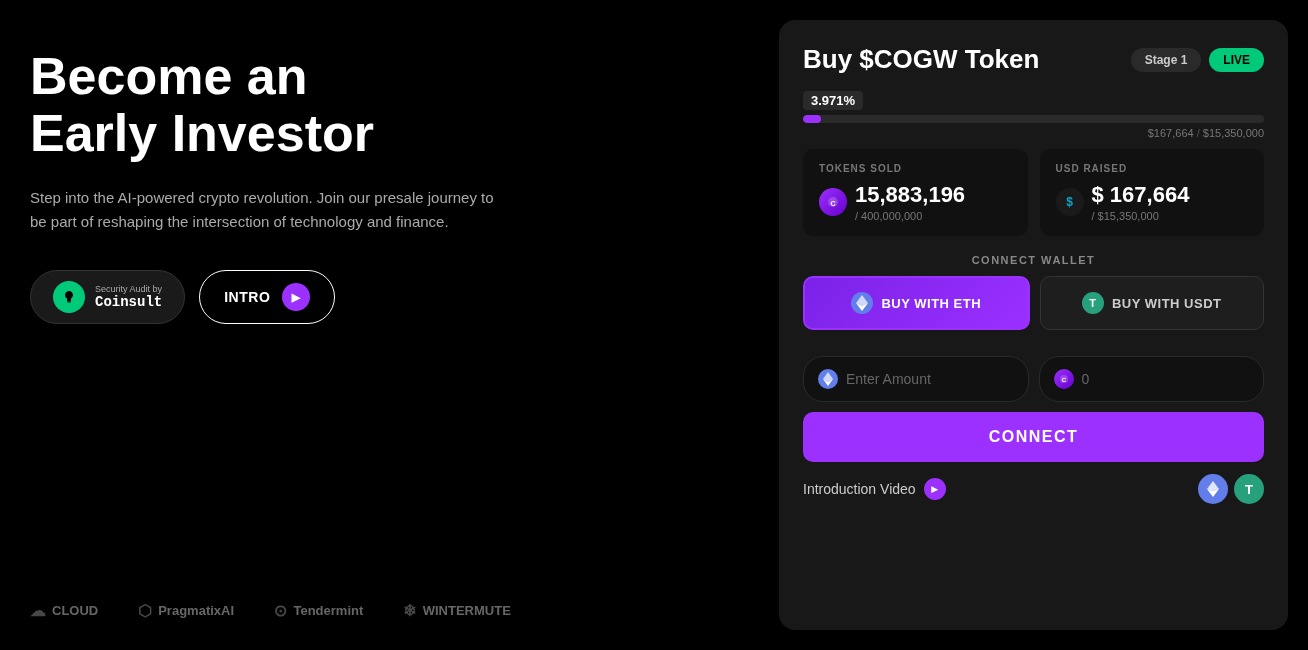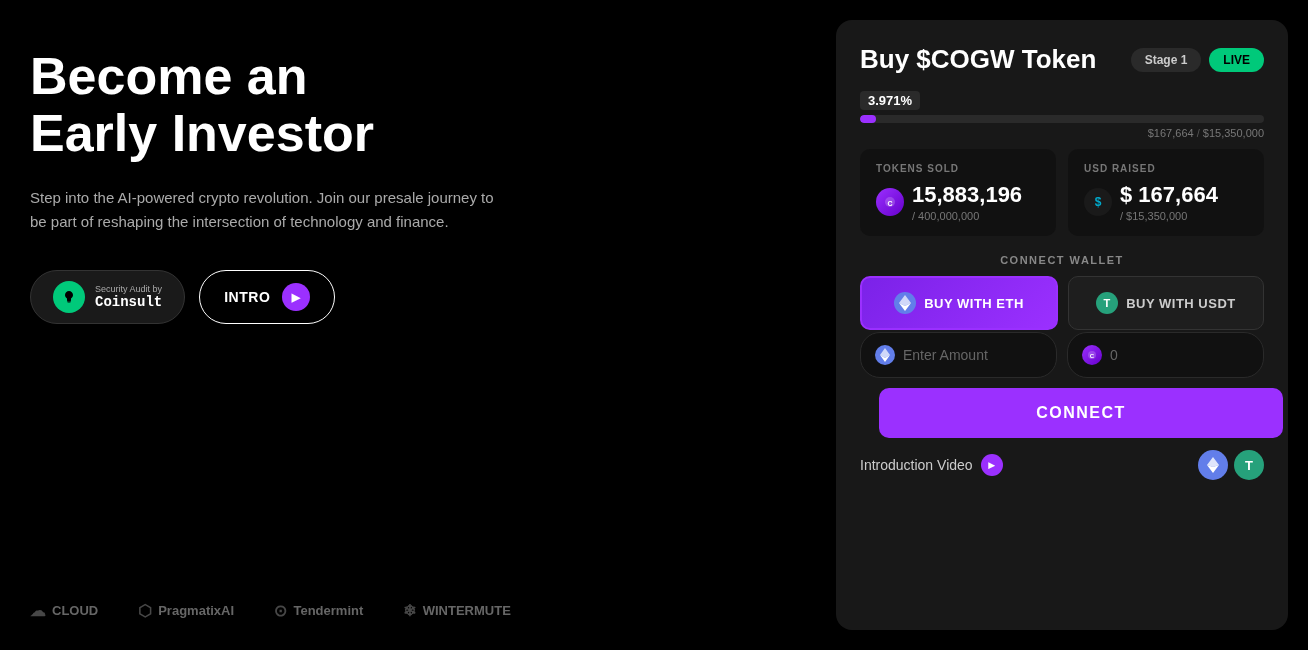--- a/index.html
+++ b/index.html
@@ -115,21 +115,21 @@
       white-space: nowrap;
     }
 
     .partner-item .p-icon {
       font-size: 16px;
       opacity: 0.7;
     }
 
     
     .right-panel {
-      width: 452px;
+      width: 509px;
       background: #181818;
       border-radius: 16px 16px 16px 16px;
       margin: 20px 20px 20px 0;
       padding: 24px 24px 20px;
       display: flex;
       flex-direction: column;
       gap: 0;
       overflow: hidden;
     }
 
@@ -294,21 +294,21 @@
       color: #888;
       letter-spacing: 1.5px;
       font-weight: 700;
       margin-bottom: 10px;
     }
 
     
     .buy-buttons {
       display: flex;
       gap: 10px;
-      margin-bottom: 2px;
+      margin-bottom: 26px;
     }
 
     .buy-btn {
       flex: 1;
       border-radius: 10px;
       padding: 14px 10px;
       font-size: 13px;
       font-weight: 700;
       letter-spacing: 0.5px;
       cursor: pointer;
@@ -381,21 +381,20 @@
       border: none;
       border-radius: 10px;
       padding: 16px;
       width: 100%;
       font-size: 16px;
       font-weight: 800;
       color: #fff;
       cursor: pointer;
       letter-spacing: 1.5px;
       margin-bottom: 12px;
-      margin-left: 19px;
     }
 
     
     .card-footer {
       display: flex;
       align-items: center;
       justify-content: space-between;
     }
 
     .intro-video-link {

